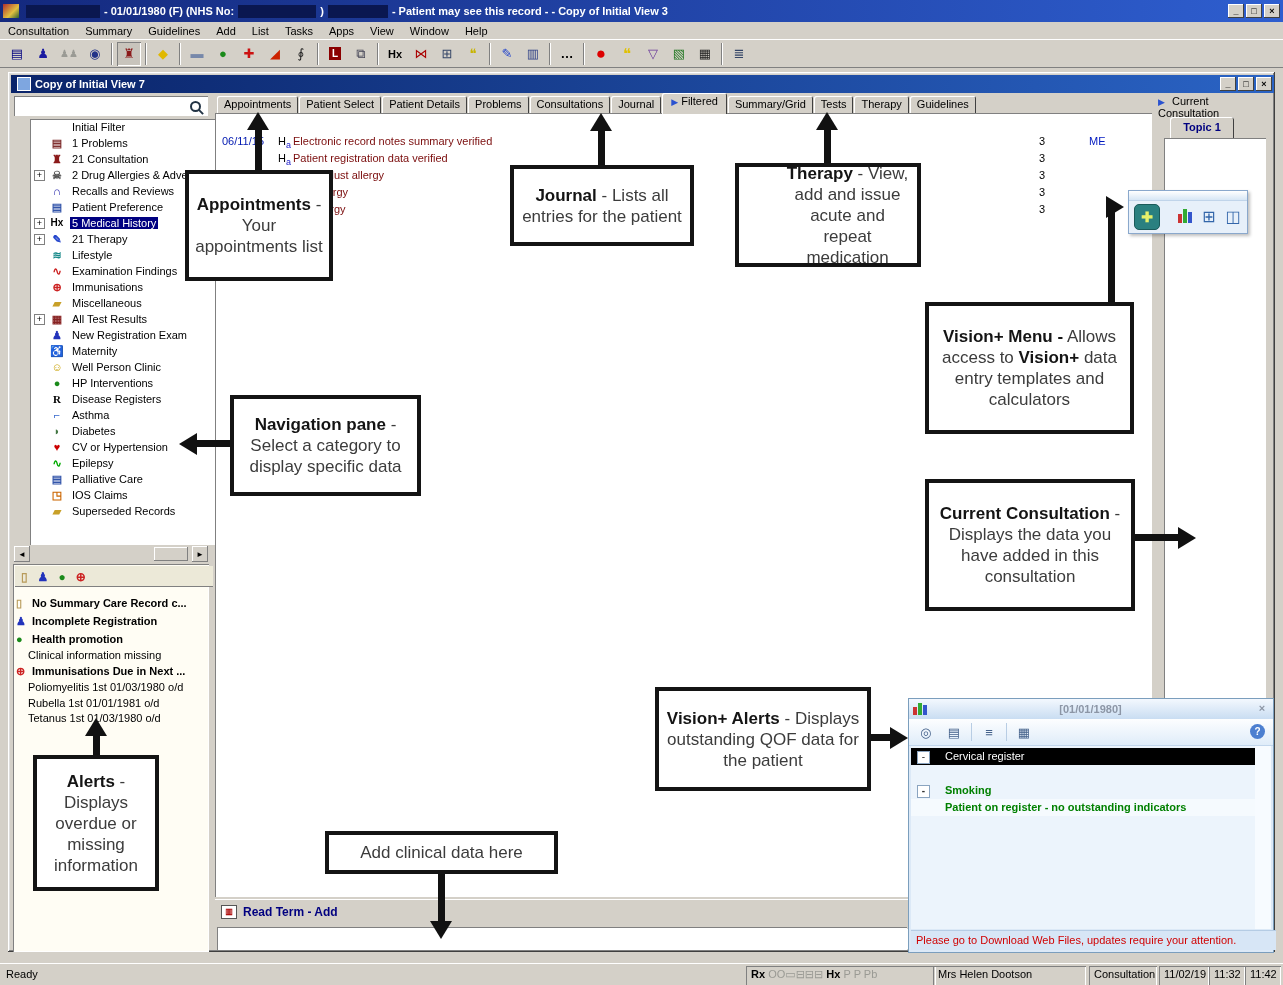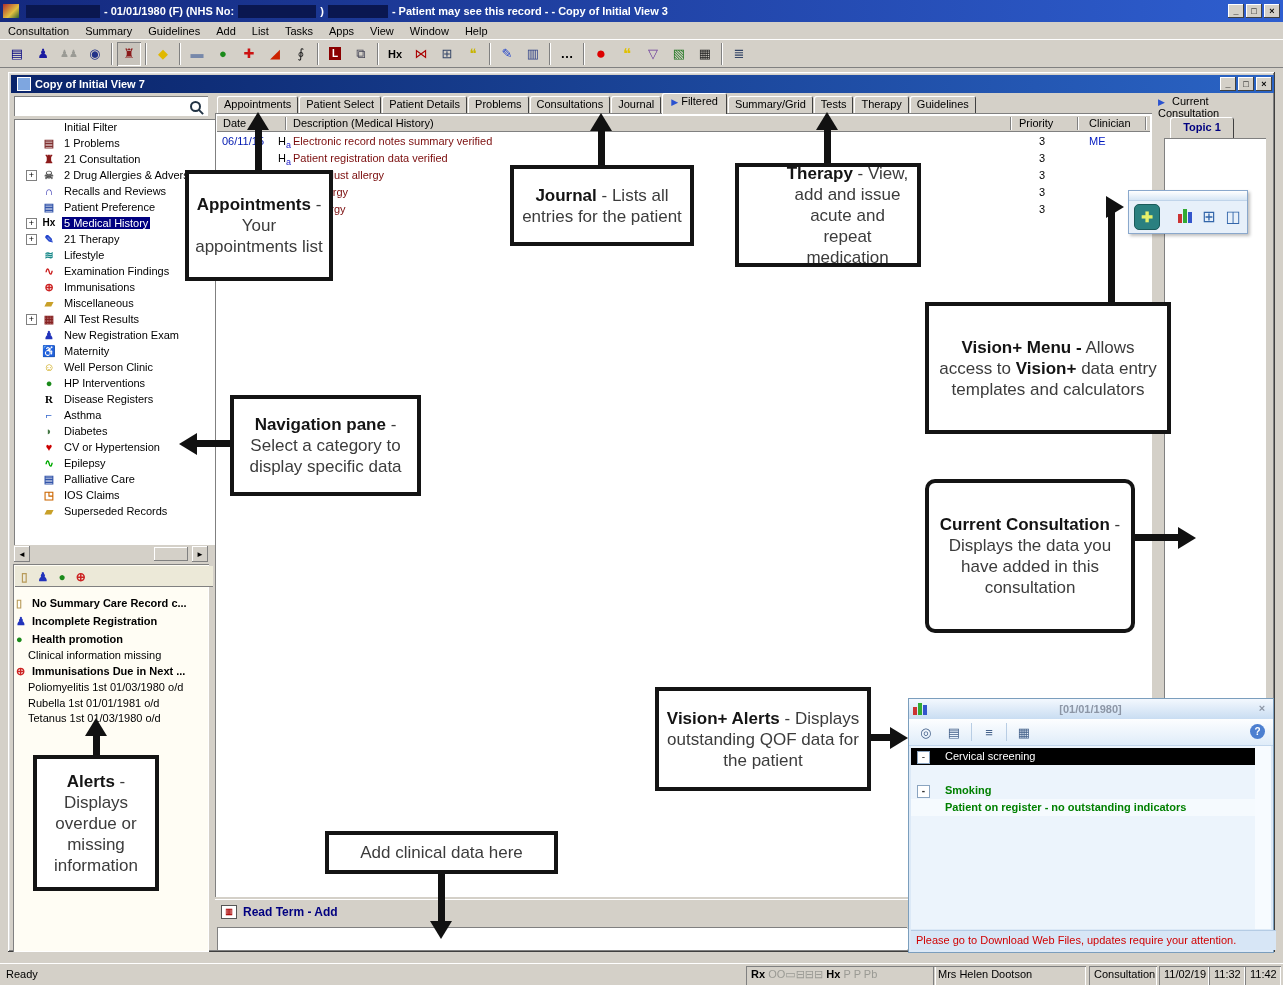--- a/index.html
+++ b/index.html
@@ -24,21 +24,21 @@
   .blockL{background:#8b0000;color:#fff;font-weight:bold;font-size:10px;padding:1px 3px;}
   
   #childwin{left:8px;top:72px;width:1267px;height:880px;background:#d4d0c8;}
   #childtitle{left:11px;top:75px;width:1261px;height:18px;background:linear-gradient(90deg,#0a246a,#2a63c4);color:#fff;font-weight:bold;display:flex;align-items:center;padding-left:2px;}
   .cicon{width:12px;height:12px;background:#7ea6e0;border:1px solid #fff;margin:0 4px;}
   
   #searchbox{left:14px;top:96px;width:194px;height:20px;background:#fff;}
   #searchbtn{left:186px;top:98px;width:19px;height:16px;display:flex;align-items:center;justify-content:center;}
   .mag{width:7px;height:7px;border:2px solid #234;border-radius:50%;position:relative;}
   .mag::after{content:"";position:absolute;width:6px;height:2px;background:#234;left:6px;top:8px;transform:rotate(45deg);}
-  #tree{left:14px;top:119px;width:194px;height:426px;background:#ffffff;overflow:hidden;padding-left:8px;}
+  #tree{left:30px;top:119px;width:194px;height:426px;background:#ffffff;overflow:hidden;}
   .ti{position:relative;height:16px;line-height:16px;white-space:nowrap;padding-left:40px;}
   .plusbox{position:absolute;left:4px;top:3px;width:9px;height:9px;background:#fff;border:1px solid #808080;font-size:9px;line-height:8px;text-align:center;color:#000;}
   .tico{position:absolute;left:18px;top:0;width:18px;text-align:center;font-size:11px;font-weight:bold;}
   .tl{padding:0 2px;}
   .ti.sel .tl{background:#000080;color:#fff;}
   #treescroll{left:14px;top:546px;width:194px;height:16px;background:#d4d0c8;}
   .scrbtn{position:absolute;top:0;width:16px;height:16px;background:#d4d0c8;font-size:8px;display:flex;align-items:center;justify-content:center;}
   .scrthumb{position:absolute;left:140px;top:1px;width:34px;height:14px;background:#d4d0c8;}
   
   #alertspanel{left:13px;top:564px;width:196px;height:388px;background:#fffdf4;}
@@ -262,30 +262,20 @@
     <span class="tab">Consultations</span>
     <span class="tab">Journal</span>
     <span class="tab active"><span class="tabmark">▶</span><span>Filtered</span></span>
     <span class="tab">Summary/Grid</span>
     <span class="tab">Tests</span>
     <span class="tab">Therapy</span>
     <span class="tab">Guidelines</span>
   </div>
 
   <div id="journal" class="abs sunken-lite"></div>
-  <div id="jheader" class="abs">
-    <span class="jh" style="left:6px;">Date</span>
-    <span class="jdiv" style="left:68px;"></span>
-    <span class="jh" style="left:76px;">Description (Medical History)</span>
-    <span class="jdiv" style="left:793px;"></span>
-    <span class="jh" style="left:802px;">Priority</span>
-    <span class="jdiv" style="left:860px;"></span>
-    <span class="jh" style="left:872px;">Clinician</span>
-    <span class="jdiv" style="left:928px;"></span>
-  </div>
   <div class="jrow" style="top:133px;">
     <span class="jdate">06/11/15</span>
     <span class="jha"><span>H</span><i>a</i></span>
     <span class="jdesc">Electronic record notes summary verified</span>
     <span class="jpri">3</span>
     <span class="jcli">ME</span>
   </div>
   <div class="jrow" style="top:150px;">
     <span class="jha"><span>H</span><i>a</i></span>
     <span class="jdesc">Patient registration data verified</span>
@@ -351,21 +341,21 @@
       <span class="qbtn">▤</span>
       <span class="qsep"></span>
       <span class="qbtn">≡</span>
       <span class="qsep"></span>
       <span class="qbtn">▦</span>
     </div>
     <div id="qofhelp">?</div>
     <div id="qofbody">
       <div class="qrow selected" style="top:2px;">
         <span class="qexp">-</span>
-        <span class="qtext">Cervical screening</span>
+        <span class="qtext">Cervical register</span>
       </div>
       <div class="qrow green" style="top:36px;">
         <span class="qexp">-</span>
         <span class="qtext">Smoking</span>
       </div>
       <div class="qrow green" style="top:53px;background:#f5fafe;">
         <span class="qtext">Patient on register - no outstanding indicators</span>
       </div>
     </div>
     <div id="qofgutter"></div>
@@ -389,27 +379,27 @@
 
   <div class="callout" style="left:510px;top:165px;width:184px;height:81px;">
     <span><b>Journal</b><span> - Lists all entries for the patient</span></span>
   </div>
   <div class="callout" style="left:185px;top:170px;width:148px;height:111px;">
     <span><b>Appointments</b><span> - Your appointments list</span></span>
   </div>
   <div class="callout" style="left:735px;top:163px;width:186px;height:104px;padding-left:45px;">
     <span><b>Therapy</b><span> - View, add and issue acute and repeat medication</span></span>
   </div>
-  <div class="callout" style="left:925px;top:302px;width:246px;height:132px;">
+  <div class="callout" style="left:925px;top:302px;width:209px;height:132px;">
     <span><b>Vision+ Menu -</b><span> Allows access to </span><b>Vision+</b><span> data entry templates and calculators</span></span>
   </div>
   <div class="callout" style="left:230px;top:395px;width:191px;height:101px;">
     <span><b>Navigation pane</b><span> - Select a category to display specific data</span></span>
   </div>
-  <div class="callout" style="left:925px;top:479px;width:210px;height:154px;border-radius:10px;">
+  <div class="callout" style="left:925px;top:479px;width:210px;height:132px;">
     <span><b>Current Consultation</b><span> - Displays the data you have added in this consultation</span></span>
   </div>
   <div class="callout" style="left:655px;top:687px;width:216px;height:104px;">
     <span><b>Vision+ Alerts</b><span> - Displays outstanding QOF data for the patient</span></span>
   </div>
   <div class="callout" style="left:33px;top:755px;width:126px;height:136px;">
     <span><b>Alerts</b><span> - Displays overdue or missing information</span></span>
   </div>
   <div class="callout" style="left:325px;top:831px;width:233px;height:43px;">
     <span>Add clinical data here</span>

